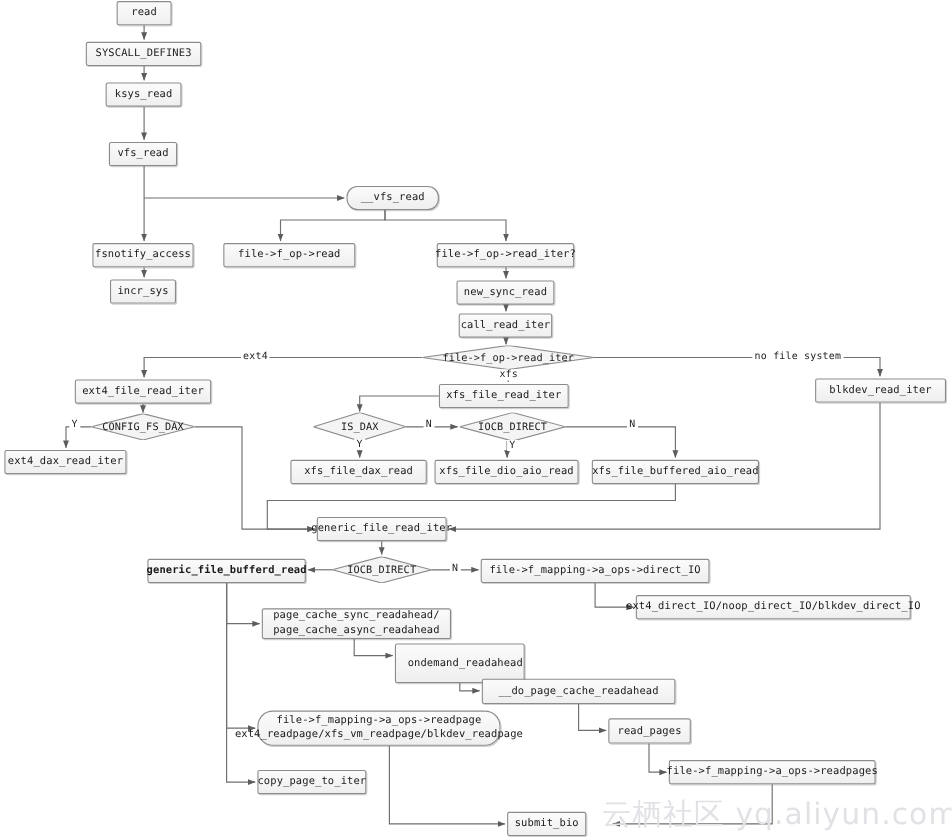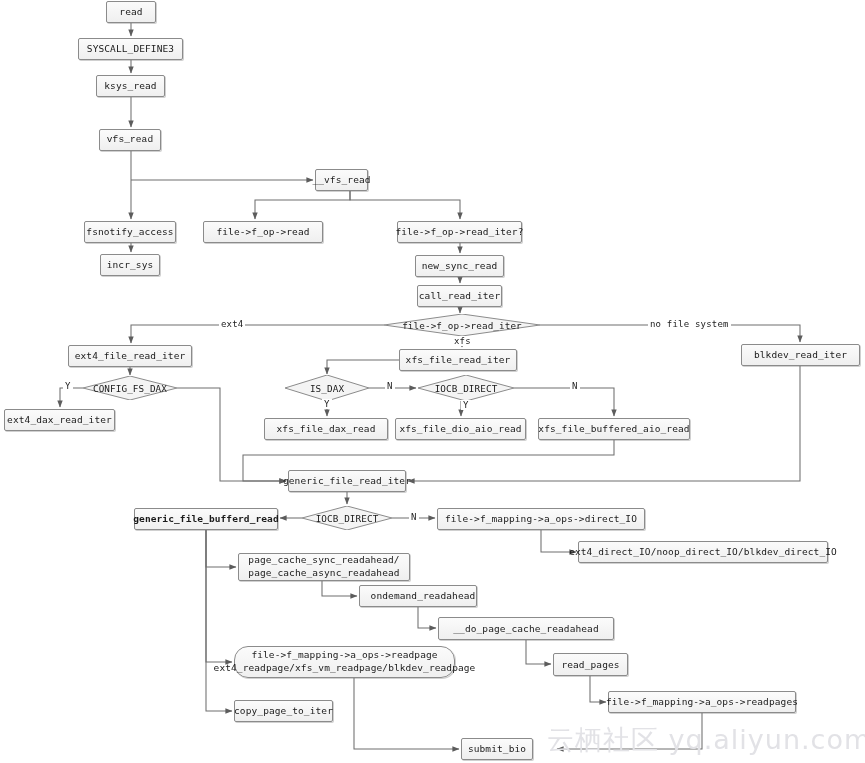--- a/index.html
+++ b/index.html
@@ -123,42 +123,42 @@
 
       <path d="M354,678 L354,749 L459,749"></path>
 
       <path d="M702,713 L702,749 L557,749"></path>
     </g>
   </svg>
 
   <div class="node" style="left: 106px; top: 1px; width: 50px; height: 22px;">read</div>
   <div class="node" style="left: 78px; top: 38px; width: 105px; height: 22px;">SYSCALL_DEFINE3</div>
   <div class="node" style="left: 96px; top: 75px; width: 69px; height: 22px;">ksys_read</div>
-  <div class="node" style="left: 99px; top: 129px; width: 62px; height: 22px; font-family: Liberation Mono, monospace;">vfs_read</div>
-  <div class="node" style="left: 315px; top: 169px; width: 53px; height: 22px;">__vfs_read</div>
+  <div class="node" style="left: 99px; top: 129px; width: 62px; height: 22px;">vfs_read</div>
+  <div class="node" style="left: 315px; top: 169px; width: 84px; height: 22px; border-radius: 10px;">__vfs_read</div>
   <div class="node" style="left: 84px; top: 221px; width: 92px; height: 22px;">fsnotify_access</div>
   <div class="node" style="left: 100px; top: 254px; width: 60px; height: 22px;">incr_sys</div>
   <div class="node" style="left: 203px; top: 221px; width: 120px; height: 22px;">file-&gt;f_op-&gt;read</div>
   <div class="node" style="left: 397px; top: 221px; width: 125px; height: 22px;">file-&gt;f_op-&gt;read_iter?</div>
   <div class="node" style="left: 415px; top: 255px; width: 89px; height: 22px;">new_sync_read</div>
   <div class="node" style="left: 417px; top: 285px; width: 85px; height: 22px;">call_read_iter</div>
   <div class="node" style="left: 68px; top: 345px; width: 124px; height: 22px;">ext4_file_read_iter</div>
   <div class="node" style="left: 4px; top: 409px; width: 111px; height: 22px;">ext4_dax_read_iter</div>
   <div class="node" style="left: 399px; top: 349px; width: 118px; height: 22px;">xfs_file_read_iter</div>
   <div class="node" style="left: 264px; top: 418px; width: 124px; height: 22px;">xfs_file_dax_read</div>
   <div class="node" style="left: 395px; top: 418px; width: 131px; height: 22px;">xfs_file_dio_aio_read</div>
   <div class="node" style="left: 538px; top: 418px; width: 152px; height: 22px;">xfs_file_buffered_aio_read</div>
   <div class="node" style="left: 741px; top: 344px; width: 119px; height: 22px;">blkdev_read_iter</div>
   <div class="node" style="left: 288px; top: 470px; width: 118px; height: 22px;">generic_file_read_iter</div>
   <div class="node" style="left: 134px; top: 508px; width: 144px; height: 22px; font-weight: bold;">generic_file_bufferd_read</div>
   <div class="node" style="left: 437px; top: 508px; width: 208px; height: 22px;">file-&gt;f_mapping-&gt;a_ops-&gt;direct_IO</div>
   <div class="node" style="left: 578px; top: 541px; width: 250px; height: 22px;">ext4_direct_IO/noop_direct_IO/blkdev_direct_IO</div>
   <div class="node two-line" style="left: 238px; top: 553px; width: 172px; height: 28px;">page_cache_sync_readahead/
 page_cache_async_readahead</div>
-  <div class="node" style="left: 359px; top: 585px; width: 118px; height: 22px; padding-left: 10px;">ondemand_readahead</div>
+  <div class="node" style="left: 359px; top: 585px; width: 118px; height: 36px; padding-left: 10px;">ondemand_readahead</div>
   <div class="node" style="left: 438px; top: 617px; width: 176px; height: 23px;">__do_page_cache_readahead</div>
   <div class="node two-line" style="left: 234px; top: 646px; width: 221px; height: 32px; border-radius: 14px;">file-&gt;f_mapping-&gt;a_ops-&gt;readpage
 ext4_readpage/xfs_vm_readpage/blkdev_readpage</div>
   <div class="node" style="left: 553px; top: 653px; width: 75px; height: 23px;">read_pages</div>
   <div class="node" style="left: 608px; top: 691px; width: 188px; height: 22px;">file-&gt;f_mapping-&gt;a_ops-&gt;readpages</div>
   <div class="node" style="left: 234px; top: 700px; width: 99px; height: 22px;">copy_page_to_iter</div>
   <div class="node" style="left: 461px; top: 738px; width: 72px; height: 22px;">submit_bio</div>
 
   <div class="diamond" style="left: 384px; top: 314px; width: 156px; height: 22px;">
       <svg width="156" height="22" viewBox="0 0 156 22">
@@ -186,21 +186,21 @@
     </div>
   <div class="diamond" style="left: 302px; top: 506px; width: 90px; height: 24px;">
       <svg width="90" height="24" viewBox="0 0 90 24">
         <path d="M0,12 L45,0 L90,12 L45,24 Z" fill="#f4f4f4" stroke="#8b8b8b" stroke-width="1"></path>
       </svg>
       <span>IOCB_DIRECT</span>
     </div>
 
   <div class="edge-label" style="left: 219px; top: 319px;">ext4</div>
   <div class="edge-label" style="left: 452px; top: 336px;">xfs</div>
-  <div class="edge-label" style="left: 648px; top: 319px;">no file system</div>
+  <div class="edge-label" style="left: 684px; top: 319px;">no file system</div>
   <div class="edge-label" style="left: 63px; top: 381px;">Y</div>
   <div class="edge-label" style="left: 385px; top: 381px;">N</div>
   <div class="edge-label" style="left: 322px; top: 399px;">Y</div>
   <div class="edge-label" style="left: 570px; top: 381px;">N</div>
   <div class="edge-label" style="left: 461px; top: 400px;">Y</div>
   <div class="edge-label" style="left: 409px; top: 512px;">N</div>
 
   <div id="watermark">云栖社区 yq.aliyun.com</div>
 </div>
 

